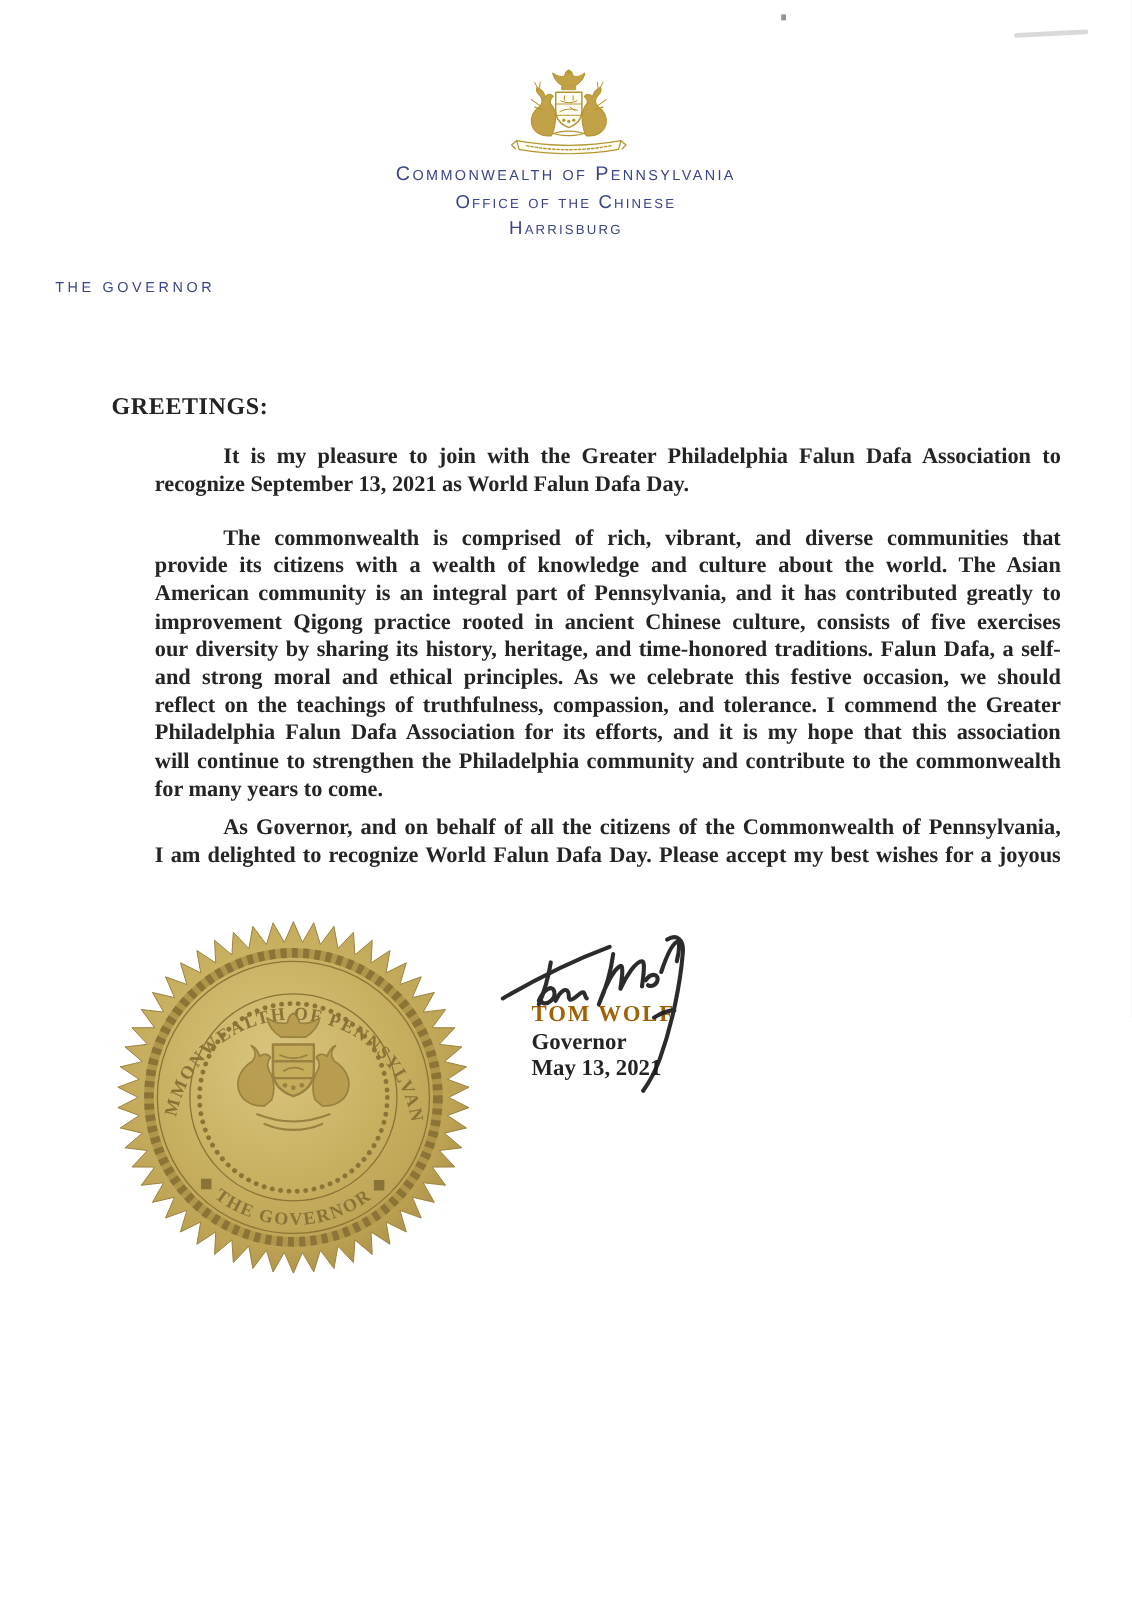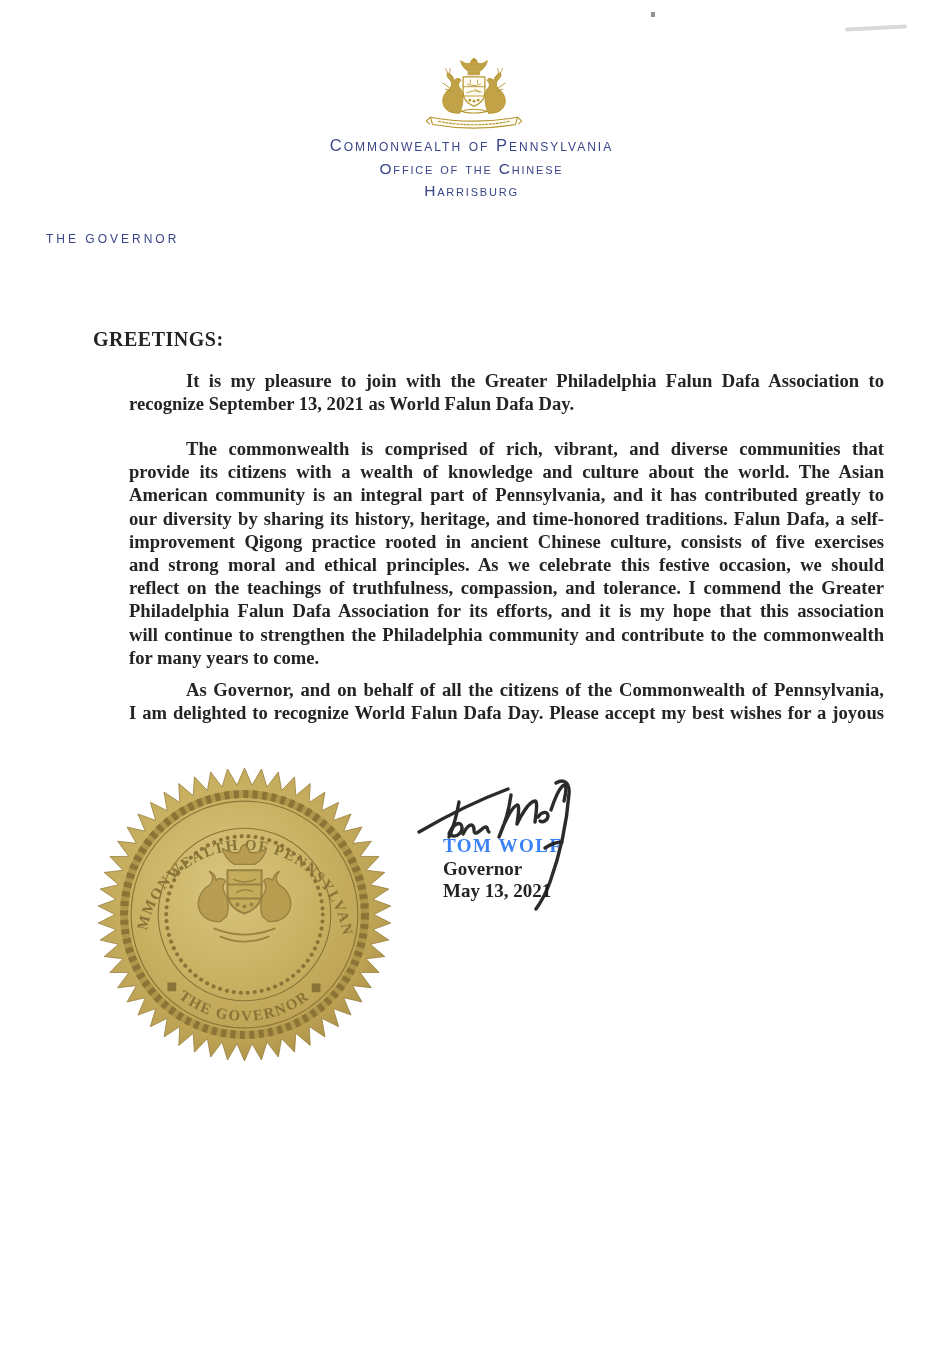--- a/index.html
+++ b/index.html
@@ -23,21 +23,21 @@
   .salutation{position:absolute;left:93px;top:328px;font-size:20px;font-weight:bold;letter-spacing:.5px;color:#242424;}
   .para{position:absolute;left:93px;width:755px;color:#242424;margin-left:36px;}
   .p1{top:369px;} .p2{top:437px;} .p3{top:678px;}
   .line{font-size:18.6px;font-weight:bold;line-height:23.2px;height:23.2px;
         text-align:justify;text-align-last:justify;}
   .line.first{text-indent:57px;}
   .line.last{text-align-last:left;}
 
   
   .signature{position:absolute;left:405px;top:776px;width:190px;height:140px;z-index:5;}
-  .sig-name{position:absolute;left:443px;top:835px;font-size:19px;font-weight:bold;letter-spacing:1.5px;color:#3b82f6;z-index:2;}
+  .sig-name{position:absolute;left:443px;top:835px;font-size:19px;font-weight:bold;letter-spacing:1.5px;color:#a16207;z-index:2;}
   .sig-title{position:absolute;left:443px;top:858px;font-size:19px;font-weight:bold;color:#242424;z-index:2;}
   .sig-date{position:absolute;left:443px;top:880px;font-size:19px;font-weight:bold;color:#242424;z-index:2;}
 
   
   .seal{position:absolute;left:96px;top:766px;width:297px;height:297px;}
   .seal text{font-family:"Liberation Serif",serif;font-weight:bold;letter-spacing:1.5px;}
 </style>
 </head>
 <body>
 
@@ -94,22 +94,22 @@
 
   <div class="para p1">
     <div class="line first">It is my pleasure to join with the Greater Philadelphia Falun Dafa Association to</div>
     <div class="line last">recognize September 13, 2021 as World Falun Dafa Day.</div>
   </div>
 
   <div class="para p2">
     <div class="line first">The commonwealth is comprised of rich, vibrant, and diverse communities that</div>
     <div class="line">provide its citizens with a wealth of knowledge and culture about the world. The Asian</div>
     <div class="line">American community is an integral part of Pennsylvania, and it has contributed greatly to</div>
+    <div class="line">improvement Qigong practice rooted in ancient Chinese culture, consists of five exercises</div>
     <div class="line">our diversity by sharing its history, heritage, and time-honored traditions. Falun Dafa, a self-</div>
-    <div class="line">improvement Qigong practice rooted in ancient Chinese culture, consists of five exercises</div>
     <div class="line">and strong moral and ethical principles. As we celebrate this festive occasion, we should</div>
     <div class="line">reflect on the teachings of truthfulness, compassion, and tolerance. I commend the Greater</div>
     <div class="line">Philadelphia Falun Dafa Association for its efforts, and it is my hope that this association</div>
     <div class="line">will continue to strengthen the Philadelphia community and contribute to the commonwealth</div>
     <div class="line last">for many years to come.</div>
   </div>
 
   <div class="para p3">
     <div class="line first">As Governor, and on behalf of all the citizens of the Commonwealth of Pennsylvania,</div>
     <div class="line">I am delighted to recognize World Falun Dafa Day. Please accept my best wishes for a joyous</div>

